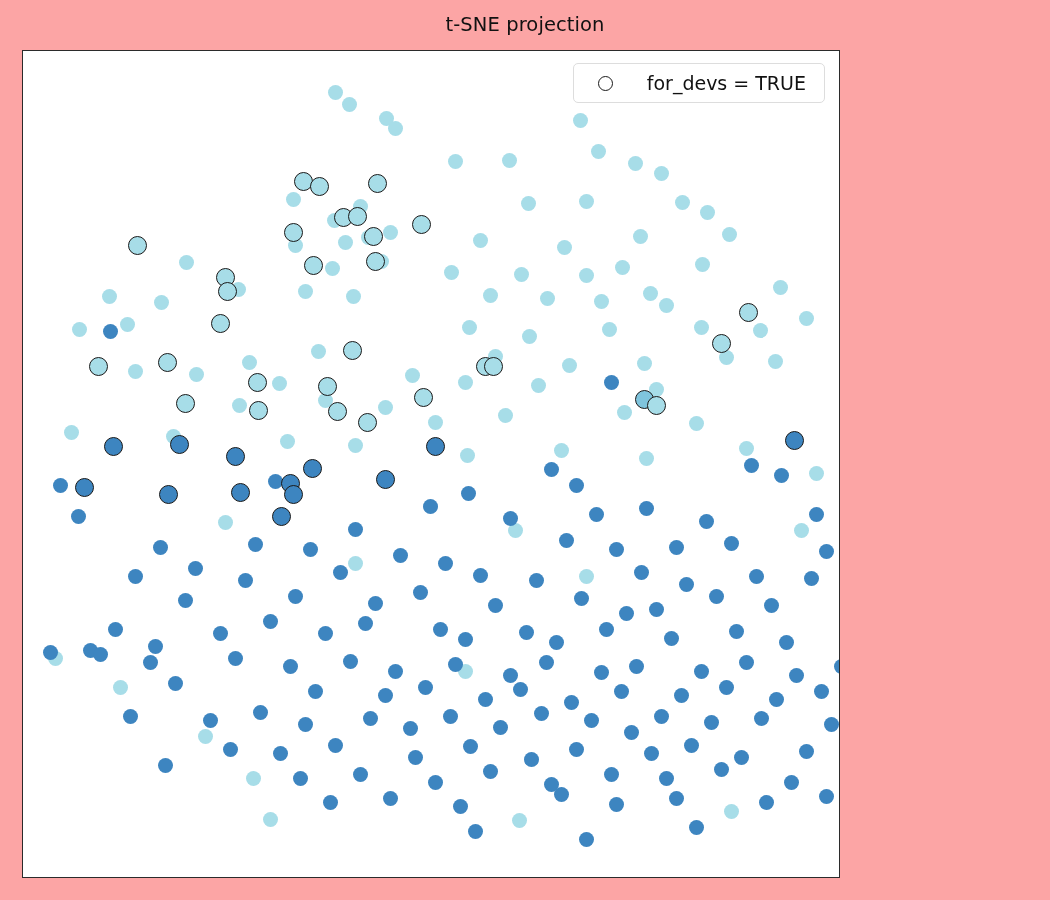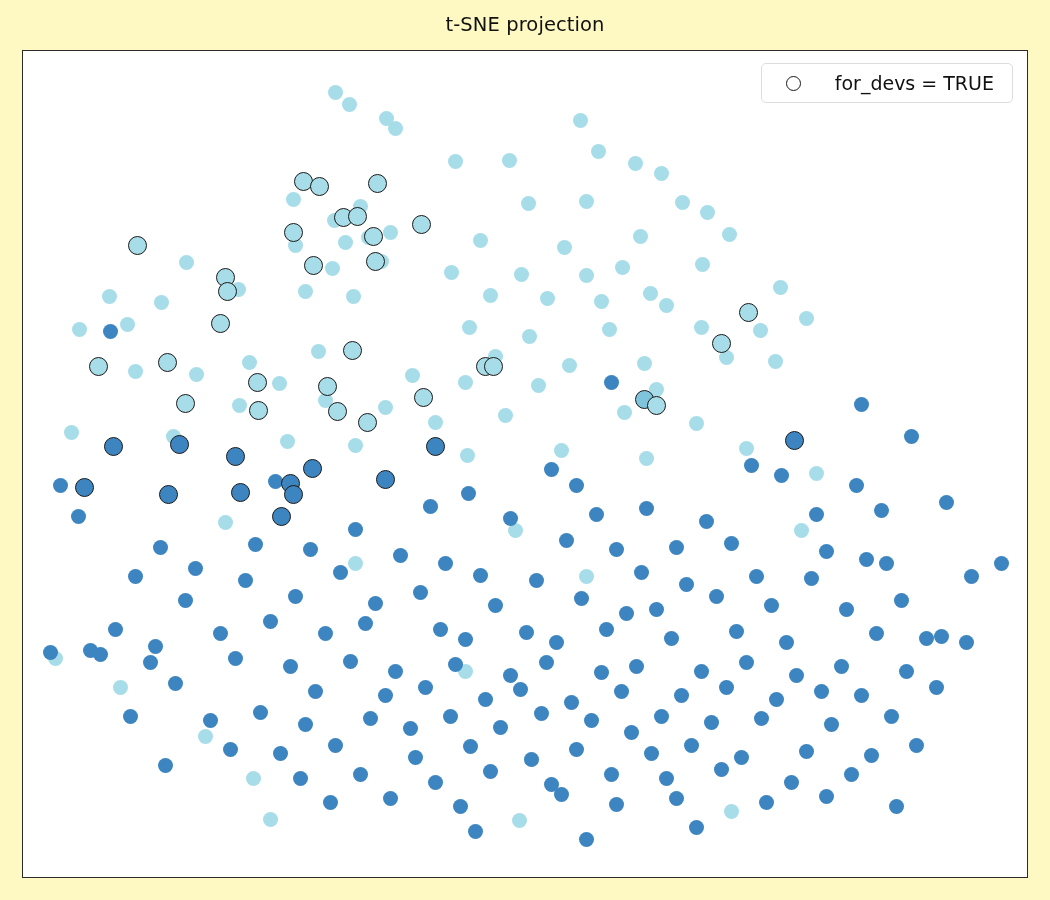--- a/index.html
+++ b/index.html
@@ -12,38 +12,38 @@
     height: 900px;
     font-family: "DejaVu Sans", sans-serif;
     position: relative;
     overflow: hidden;
   }
   #figure {
     position: absolute;
     left: 0; top: 0;
     width: 1050px;
     height: 900px;
-    background: #fef9c3;
+    background: #fca5a5;
   }
   #chart-title {
     position: absolute;
     left: 0;
     top: 13px;
     width: 1050px;
     text-align: center;
     font-size: 19.5px;
     color: #111111;
     font-family: "DejaVu Sans", sans-serif;
     letter-spacing: 0.1px;
   }
   #plot-area {
     position: absolute;
     left: 22px;
     top: 50px;
-    width: 1006px;
+    width: 818px;
     height: 828px;
     border: 1.9px solid #2b2b2b;
     box-sizing: border-box;
     background: #ffffff;
     overflow: hidden;
     padding-left: 10px;
   }
   #points-layer {
     position: absolute;
     left: 0; top: 0;

